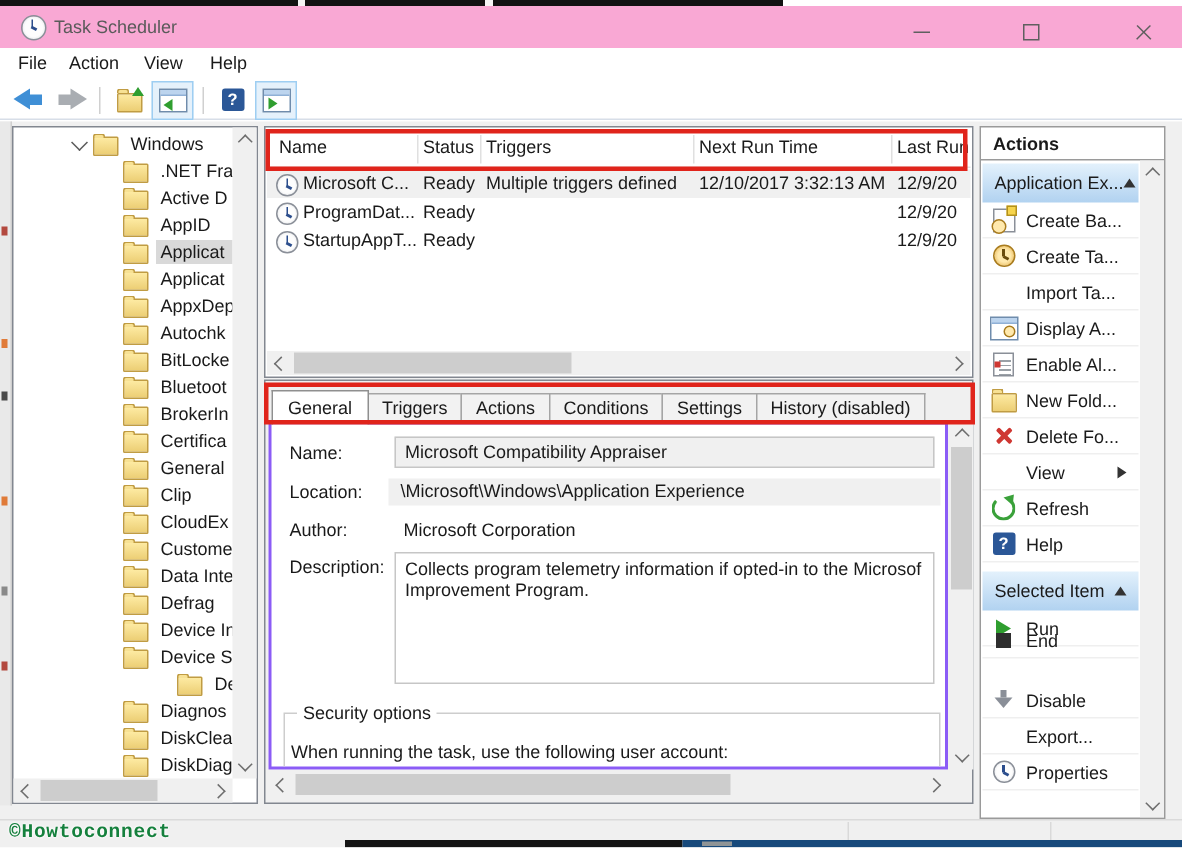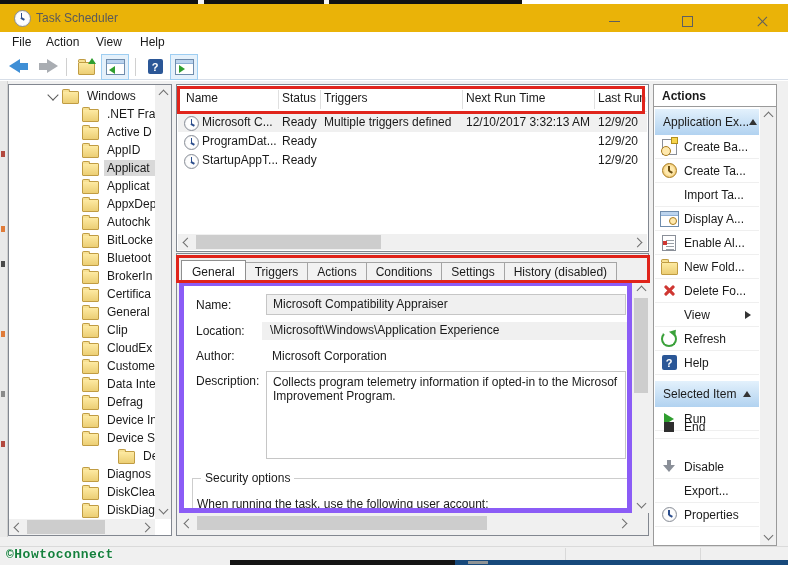--- a/index.html
+++ b/index.html
@@ -3,21 +3,21 @@
 <meta charset="utf-8">
 <style>
   html,body{margin:0;padding:0;background:#fff;}
   .win{position:relative;width:788px;height:565px;background:#fff;overflow:hidden;
        font-family:"Liberation Sans",sans-serif;font-size:12px;color:#1a1a1a;
        border-right:1px solid #c9d6e4;}
   .abs{position:absolute;}
   
   .top-sliver{left:0;top:0;width:522px;height:4px;
     background:linear-gradient(90deg,#121212 0 38%,#f5f5f5 38% 39%,#121212 39% 62%,#f5f5f5 62% 63%,#121212 63% 100%);}
-  .titlebar{left:0;top:4px;width:788px;height:28px;background:#eab308;}
+  .titlebar{left:0;top:4px;width:788px;height:28px;background:#f9a8d4;}
   .title-text{left:36px;top:7px;color:#5a5a5a;}
   .winctl{top:4px;width:32px;height:27px;display:flex;align-items:center;justify-content:center;cursor:default;}
   .minb{width:11px;height:1.5px;background:#5f5f5f;}
   .maxb{width:9px;height:9px;border:1.2px solid #5f5f5f;}
   .closeb{position:relative;width:11px;height:11px;}
   .closeb::before,.closeb::after{content:"";position:absolute;left:-1px;top:5px;width:13px;height:1.4px;background:#5f5f5f;}
   .closeb::before{transform:rotate(45deg);} .closeb::after{transform:rotate(-45deg);}
   
   .clk{position:relative;width:13px;height:13px;border-radius:50%;
        background:radial-gradient(#fdfdfd 55%,#d6d9de 100%);border:1px solid #8a8f98;display:inline-block;flex:none;}
@@ -95,21 +95,21 @@
   .tl-col{position:absolute;top:4px;white-space:nowrap;}
   .tl-colsep{position:absolute;top:3px;width:1px;height:19px;background:#e0e0e0;}
   .tl-row{position:absolute;left:1px;width:469px;height:19px;}
   .tl-cell{position:absolute;top:2px;white-space:nowrap;}
   .rowsel{background:#f0f0f0;}
   
   .details-panel{left:176px;top:253px;width:473px;height:283px;background:#f0f0f0;}
   .tabs{position:absolute;left:4px;top:4px;height:24px;display:flex;align-items:flex-end;}
   .tab{border:1px solid #a5a5a5;border-bottom:none;background:#f2f2f2;padding:2px 9px 3px;margin-right:-1px;white-space:nowrap;}
   .tab.active{background:#fff;padding:4px 10px 4px;border-color:#8f8f8f;margin-bottom:-1px;position:relative;z-index:2;}
-  .tab-content{position:absolute;left:2px;top:27px;width:453px;height:232px;background:#fff;border:5px solid #8b5cf6;box-sizing:border-box;overflow:hidden;}
+  .tab-content{position:absolute;left:2px;top:27px;width:453px;height:232px;background:#fff;border:2px solid #8b5cf6;box-sizing:border-box;overflow:hidden;}
   .fld-label{position:absolute;white-space:nowrap;}
   .fld-box{position:absolute;border:1px solid #c6c6c6;box-sizing:border-box;padding:2px 6px;white-space:nowrap;overflow:hidden;}
   .groupbox{position:absolute;border:1px solid #cdcdcd;}
   .legend{position:absolute;top:-8px;left:8px;background:#fff;padding:0 4px;white-space:nowrap;}
   
   .actions-wrap{left:653px;top:84px;width:124px;height:462px;background:#fff;border:1px solid #9a9a9a;box-sizing:border-box;overflow:hidden;}
   .actions-title{position:absolute;left:0;top:0;width:100%;height:22px;border-bottom:1px solid #9a9a9a;display:flex;align-items:center;padding-left:8px;box-sizing:border-box;font-weight:bold;}
   .agroup-hd{position:absolute;left:1px;width:104px;height:26px;background:linear-gradient(#e3f1fc,#b1d2f0);
              display:flex;align-items:center;padding:0 8px;box-sizing:border-box;justify-content:space-between;white-space:nowrap;overflow:hidden;}
   .aitem{position:absolute;left:1px;width:104px;height:24px;display:flex;align-items:center;gap:7px;padding-left:6px;box-sizing:border-box;

